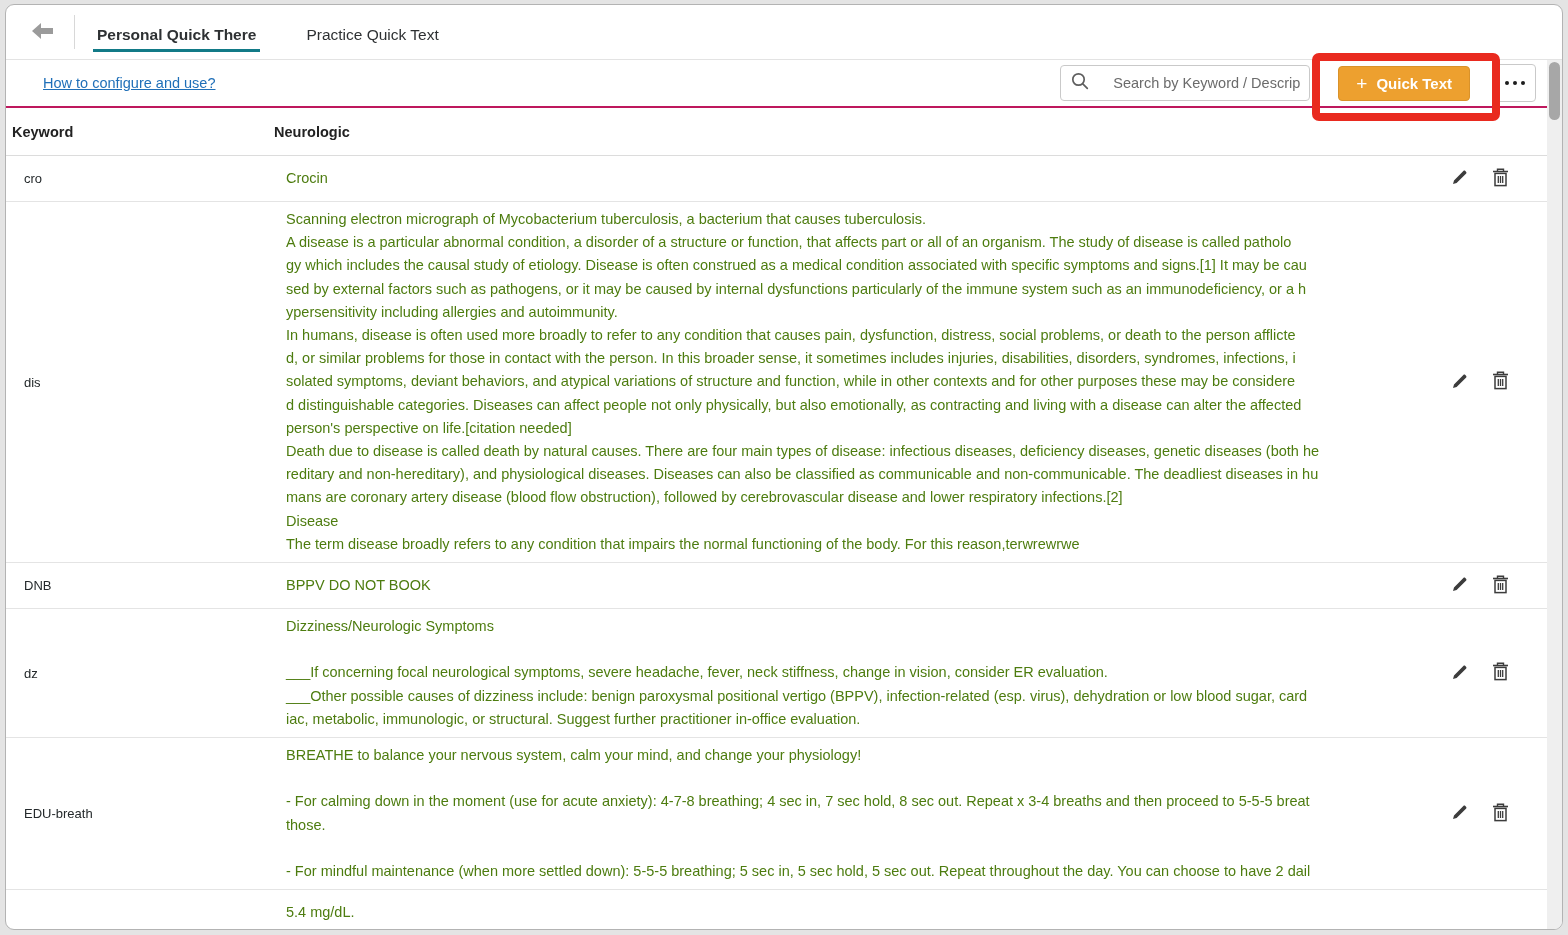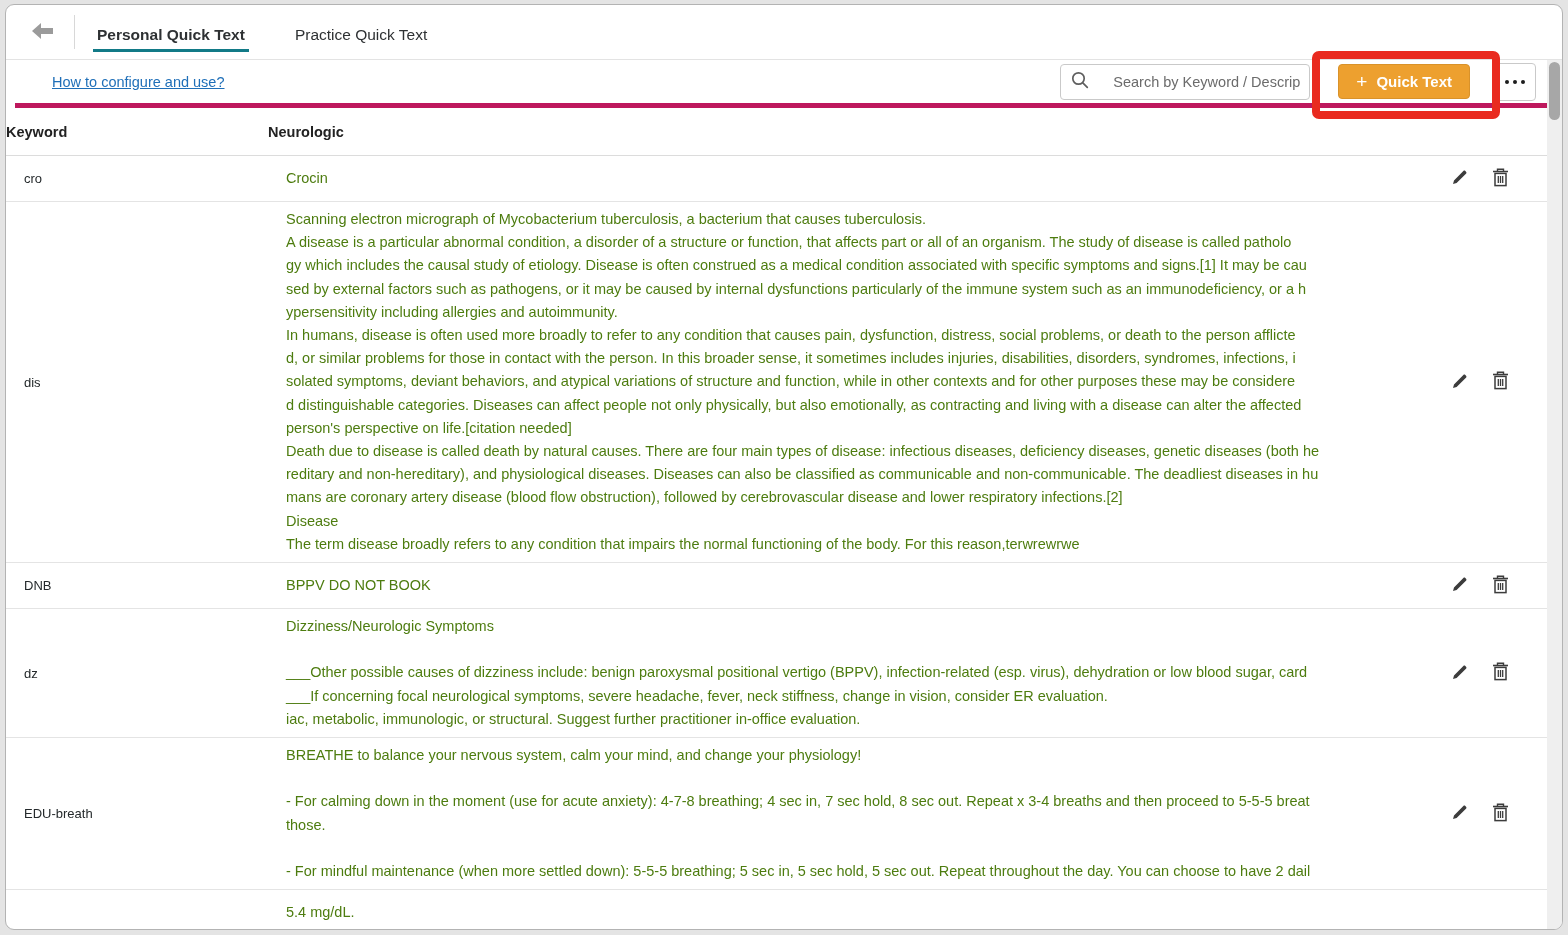--- a/index.html
+++ b/index.html
@@ -36,24 +36,23 @@
     padding:14px 4px 5px 4px; margin-right:42px;
     border-bottom:3px solid transparent;
     background:transparent; border-top:none; border-left:none; border-right:none;
     cursor:pointer; font-family:inherit;
   }
   .tab.active { font-weight:700; border-bottom-color:#127a87; }
 
   
   .toolbar {
     height:48px;
-    border-bottom:5px solid #be185d;
+    border-bottom:2px solid #be185d;
     display:flex; align-items:center;
     padding:0 26px 0 37px;
-    margin-left:9px;
   }
   .help-link { font-size:14.5px; color:#1f6fb8; text-decoration:underline; margin-right:auto; }
   .search-box {
     width:250px; height:36px;
     border:1px solid #c9c9c9; border-radius:4px;
     display:flex; align-items:center; gap:24px;
     padding:0 10px; background:#fff;
   }
   .search-box input {
     border:none; outline:none; flex:1; font-size:14.5px; color:#333;
@@ -79,21 +78,21 @@
     border:1px solid #c9c9c9; border-radius:4px; background:#fff;
     display:flex; align-items:center; justify-content:center; gap:4px;
     cursor:pointer;
   }
   .more-btn i { width:4px; height:4px; border-radius:50%; background:#1c1c1c; }
 
   
   .grid-cols { display:grid; grid-template-columns:262px 1fr 104px; }
   .table-header {
     height:48px; align-items:center;
-    padding-left:0; padding-right:18px;
+    padding-left:6px; padding-right:18px;
     border-bottom:1px solid #dcdcdc;
     font-weight:700; font-size:14.5px; color:#222;
   }
   .row {
     padding-left:18px; padding-right:18px;
     border-bottom:1px solid #e4e4e4;
     min-height:46px;
   }
   .kw { display:flex; align-items:center; font-size:13px; }
   .desc {
@@ -126,21 +125,21 @@
   <div class="tab-bar">
     <button class="back-btn">
       <span>
         <svg width="22" height="16" viewBox="0 0 22 16">
             <path d="M9 0 L9 5 L21 5 L21 11 L9 11 L9 16 L0 8 Z" fill="#9b9b9b"></path>
           </svg>
       </span>
     </button>
     <div class="tab-divider"></div>
     <button class="tab active">
-      <span>Personal Quick Text</span>
+      <span>Personal Quick There</span>
     </button>
     <button class="tab">
       <span>Practice Quick Text</span>
     </button>
   </div>
 
   <div class="toolbar">
     <a href="#" class="help-link">How to configure and use?</a>
 
     <div class="search-box">
@@ -273,22 +272,22 @@
         </span>
       </button>
     </div>
   </div>
 
   <div class="row grid-cols">
     <div class="kw">dz</div>
     <div class="desc">
           <div class="line">Dizziness/Neurologic Symptoms</div>
           <div class="line">&nbsp;</div>
+          <div class="line">___If concerning focal neurological symptoms, severe headache, fever, neck stiffness, change in vision, consider ER evaluation.</div>
           <div class="line">___Other possible causes of dizziness include: benign paroxysmal positional vertigo (BPPV), infection-related (esp. virus), dehydration or low blood sugar, card</div>
-          <div class="line">___If concerning focal neurological symptoms, severe headache, fever, neck stiffness, change in vision, consider ER evaluation.</div>
           <div class="line">iac, metabolic, immunologic, or structural. Suggest further practitioner in-office evaluation.</div>
         </div>
     <div class="actions">
       <button class="icon-btn">
         <span>
           <svg width="18" height="18" viewBox="0 0 18 18">
                 <path d="M2 16 L3 12.4 L12.6 2.8 C13 2.4 13.7 2.4 14.1 2.8 L15.2 3.9 C15.6 4.3 15.6 5 15.2 5.4 L5.6 15 Z" fill="#3c3c3c"></path>
               </svg>
         </span>
       </button>

